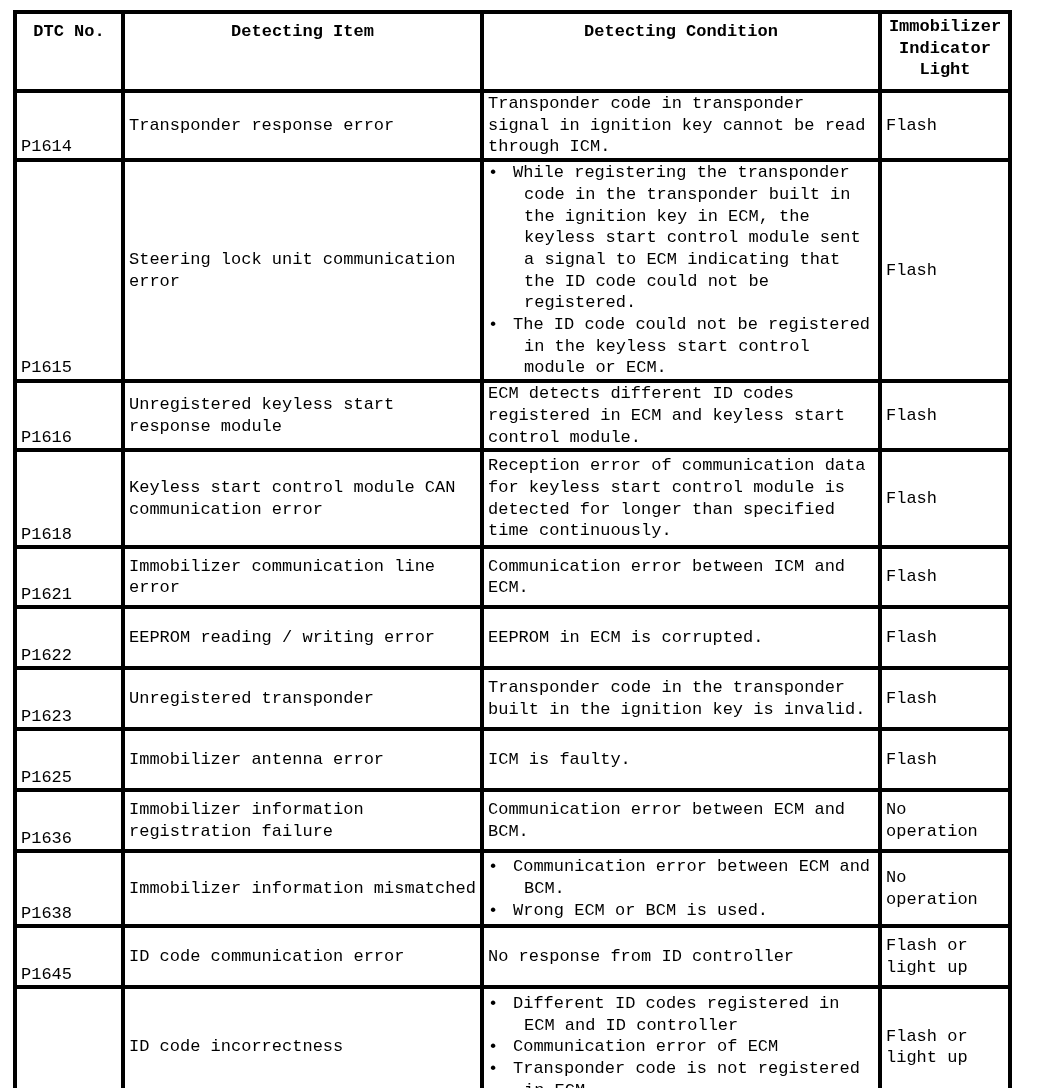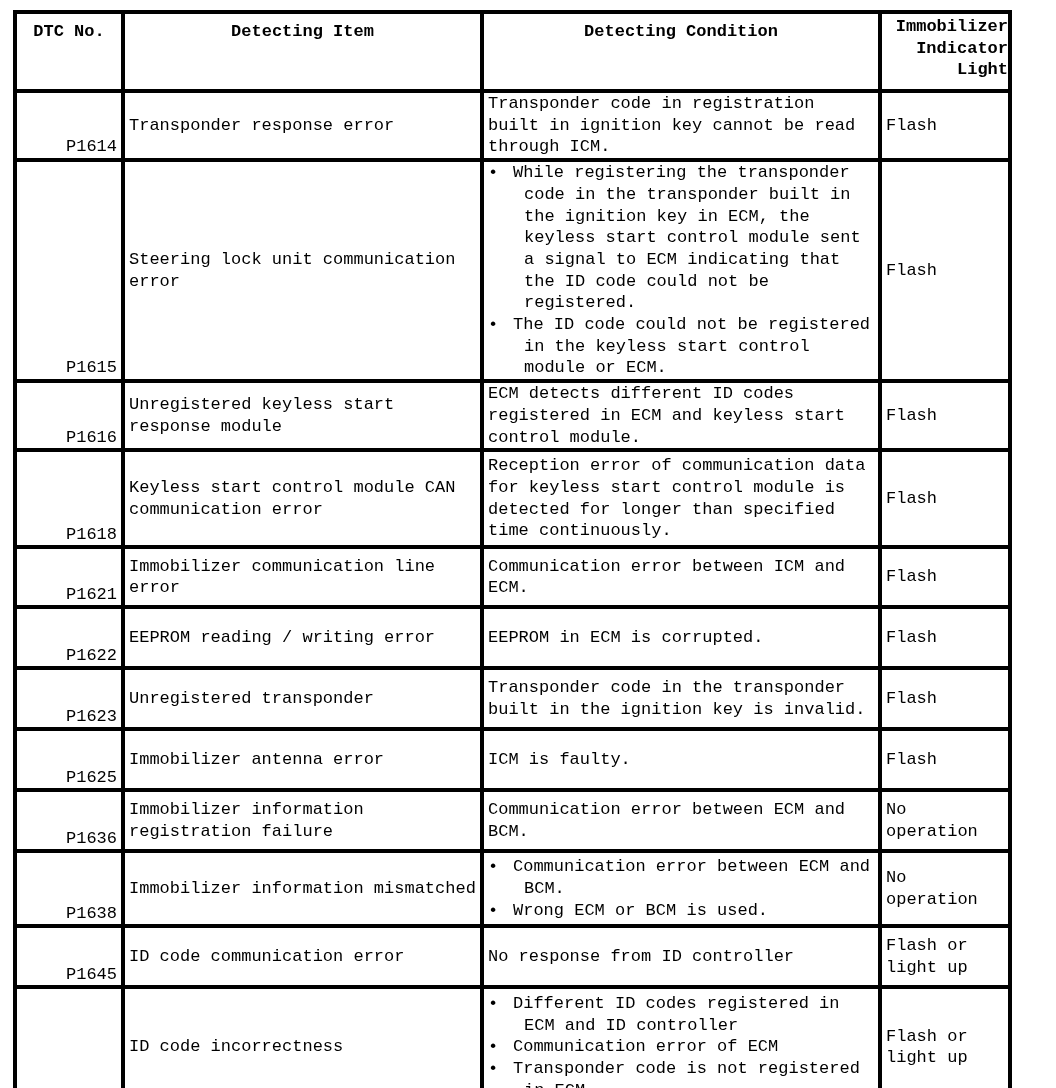--- a/index.html
+++ b/index.html
@@ -14,22 +14,22 @@
     table.dtc col.c2 { width: 359px; }
     table.dtc col.c3 { width: 398px; }
     table.dtc col.c4 { width: 130px; }
     table.dtc th, table.dtc td {
       border: 4px solid #000; padding: 0 4px; overflow: hidden;
     }
     table.dtc th {
       font-weight: bold; text-align: center; vertical-align: top;
       padding-top: 7px; height: 68px; font-size: 17px;
     }
-    table.dtc th.light { padding: 2px 0 0 0; line-height: 21.5px; white-space: nowrap; text-align: right; }
-    td.code { text-align: right; vertical-align: bottom; padding-bottom: 3px; }
+    table.dtc th.light { padding: 2px 0 0 0; line-height: 21.5px; white-space: nowrap; }
+    td.code { text-align: left; vertical-align: bottom; padding-bottom: 3px; }
     td.item, td.cond, td.light { vertical-align: middle; }
     td.cond { padding-left: 4px; padding-right: 2px; }
     td.light { padding-left: 4px; padding-right: 2px; margin-left: 36px; }
     ul.bullets { list-style: none; margin: 0; padding: 0; }
     ul.bullets li { position: relative; padding-left: 36px; text-indent: -11px; }
     ul.bullets li .dot {
       position: absolute; left: 0; top: 0; text-indent: 0; width: 14px;
       display: inline-block;
     }
   </style>
@@ -52,21 +52,21 @@
         <div>Immobilizer</div>
         <div>Indicator</div>
         <div>Light</div>
       </th>
     </tr>
   </thead>
   <tbody id="dtc-body">
       <tr style="height: 62px;">
         <td class="code">P1614</td>
         <td class="item">Transponder response error</td>
-        <td class="cond">Transponder code in registration built in ignition key cannot be read through ICM.</td>
+        <td class="cond">Transponder code in transponder signal in ignition key cannot be read through ICM.</td>
         <td class="light">Flash</td>
       </tr>
       <tr style="height: 204px;">
         <td class="code">P1615</td>
         <td class="item">Steering lock unit communication error</td>
         <td class="cond">
           <ul class="bullets">
             <li><span class="dot">•</span><span>While registering the transponder code in the transponder built in the ignition key in ECM, the keyless start control module sent a signal to ECM indicating that the ID code could not be registered.</span></li>
             <li><span class="dot">•</span><span>The ID code could not be registered in the keyless start control module or ECM.</span></li>
           </ul>

